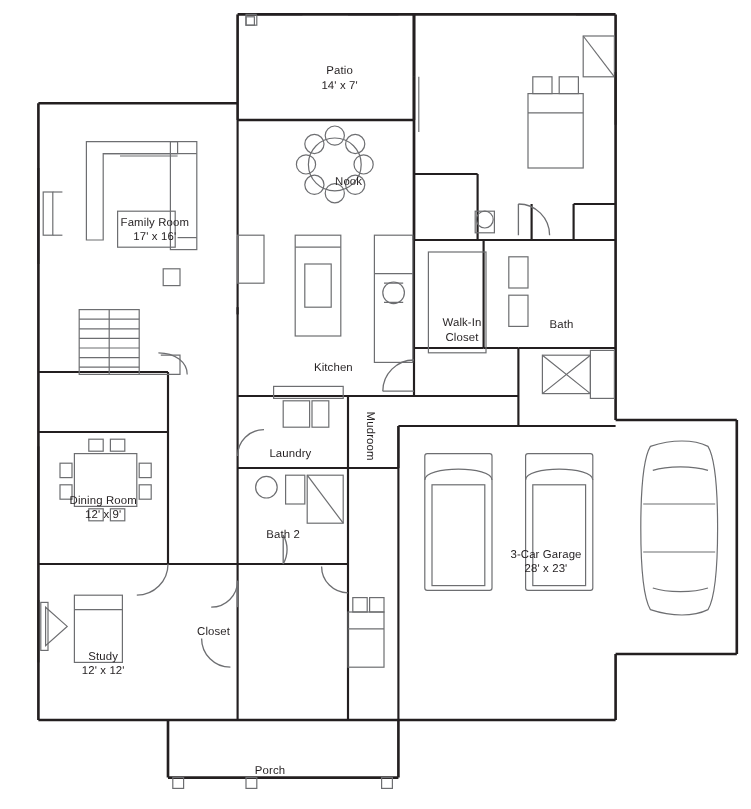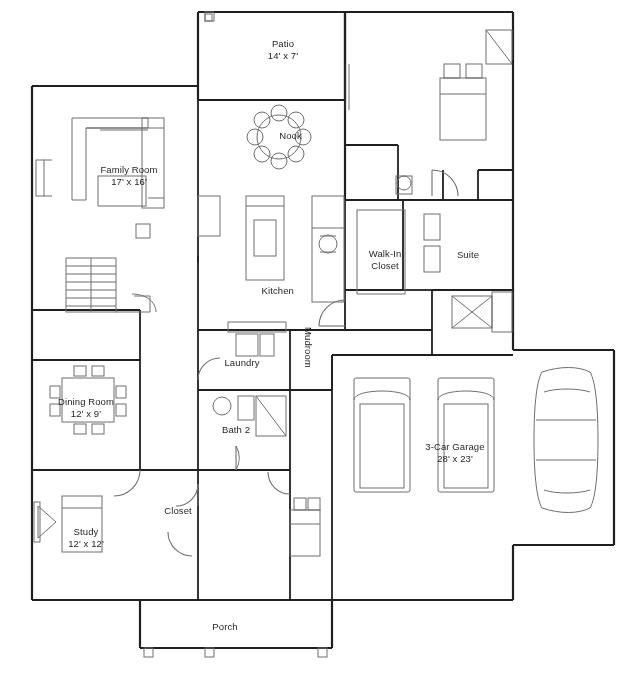--- a/index.html
+++ b/index.html
@@ -23,20 +23,21 @@
     top: 0;
   }
   .room-label {
     position: absolute;
     text-align: center;
     color: #231f20;
     font-size: 9.5px;
     line-height: 12px;
     white-space: nowrap;
     letter-spacing: 0.1px;
+    margin-top: 16px;
   }
   .room-label .nm { display: block; }
   .room-label .dim { display: block; }
   .vertical {
     writing-mode: vertical-rl;
     text-orientation: mixed;
     white-space: nowrap;
   }
 </style>
 </head>
@@ -258,21 +259,21 @@
     <span class="nm">Family Room</span>
     <span class="dim">17' x 16'</span>
   </div>
 
   <div class="room-label" style="left:357px; top:248px; width:56px;">
     <span class="nm">Walk-In</span>
     <span class="nm">Closet</span>
   </div>
 
   <div class="room-label" style="left:450px; top:249px; width:36px;">
-    <span class="nm">Suite</span>
+    <span class="nm">Bath</span>
   </div>
 
   <div class="room-label" style="left:240px; top:285px; width:54px;text-align:right;">
     <span class="nm">Kitchen</span>
   </div>
 
   <div class="room-label" style="left:216px; top:357px; width:52px;">
     <span class="nm">Laundry</span>
   </div>
 

